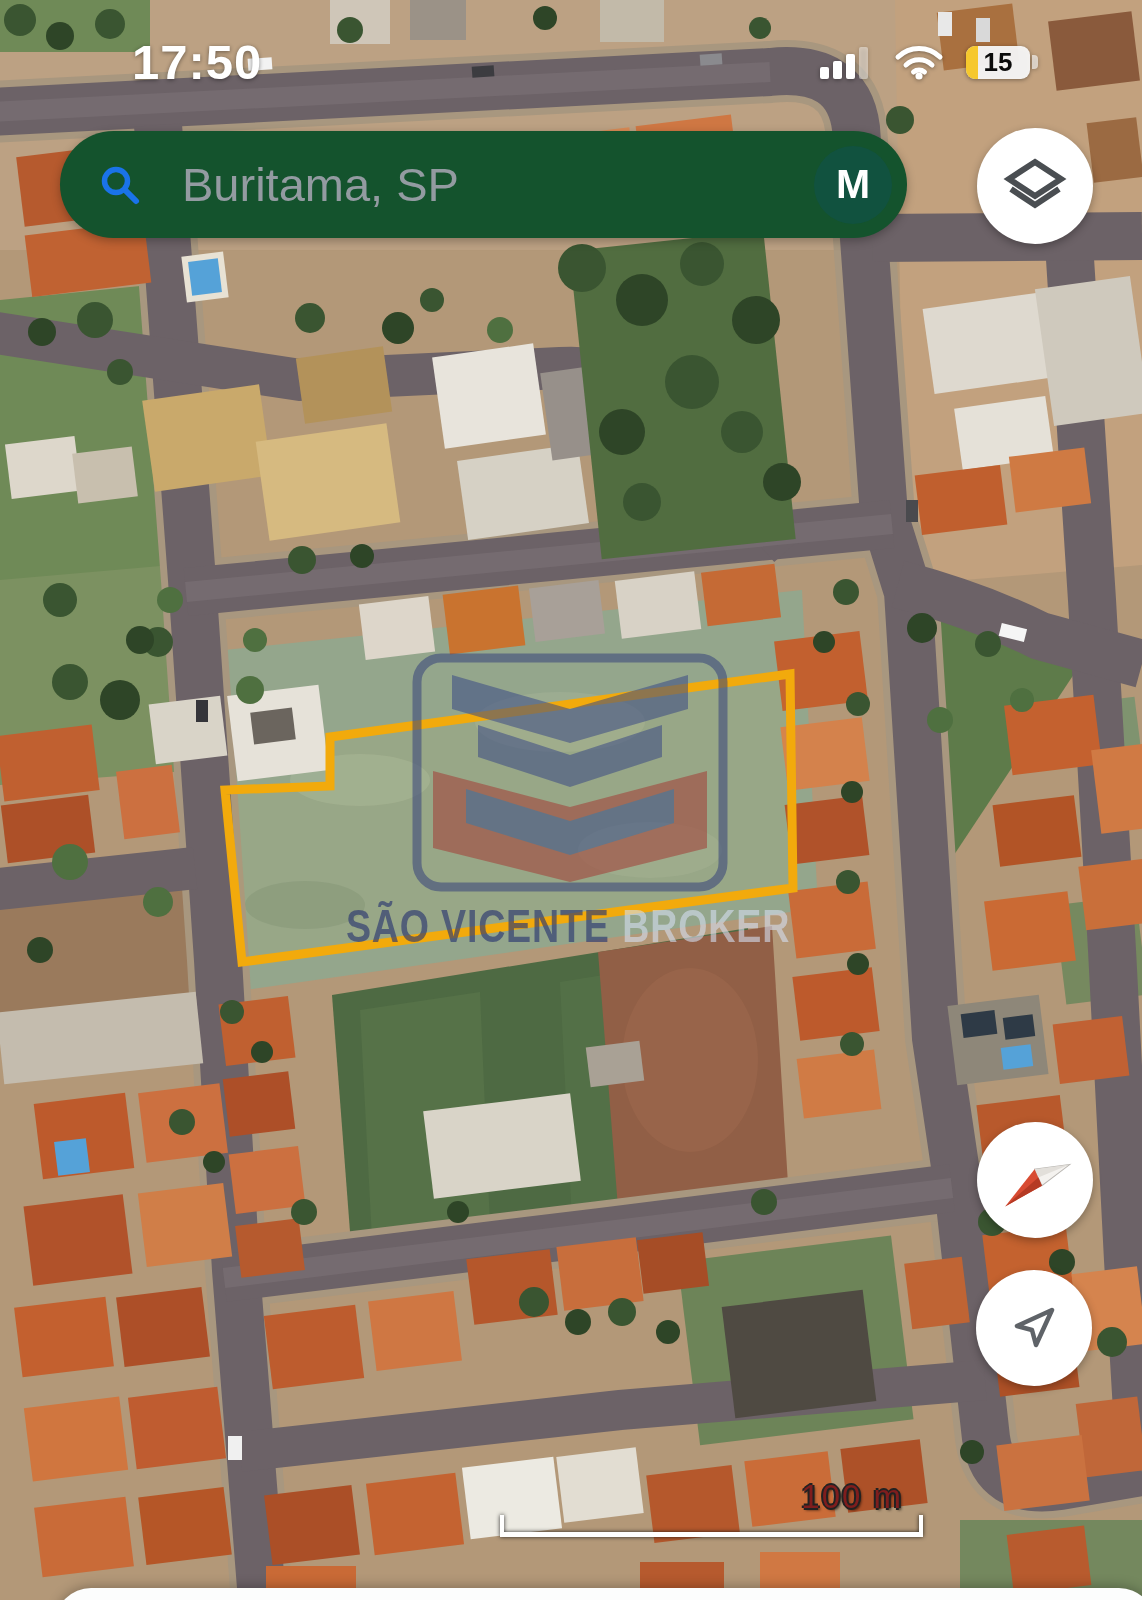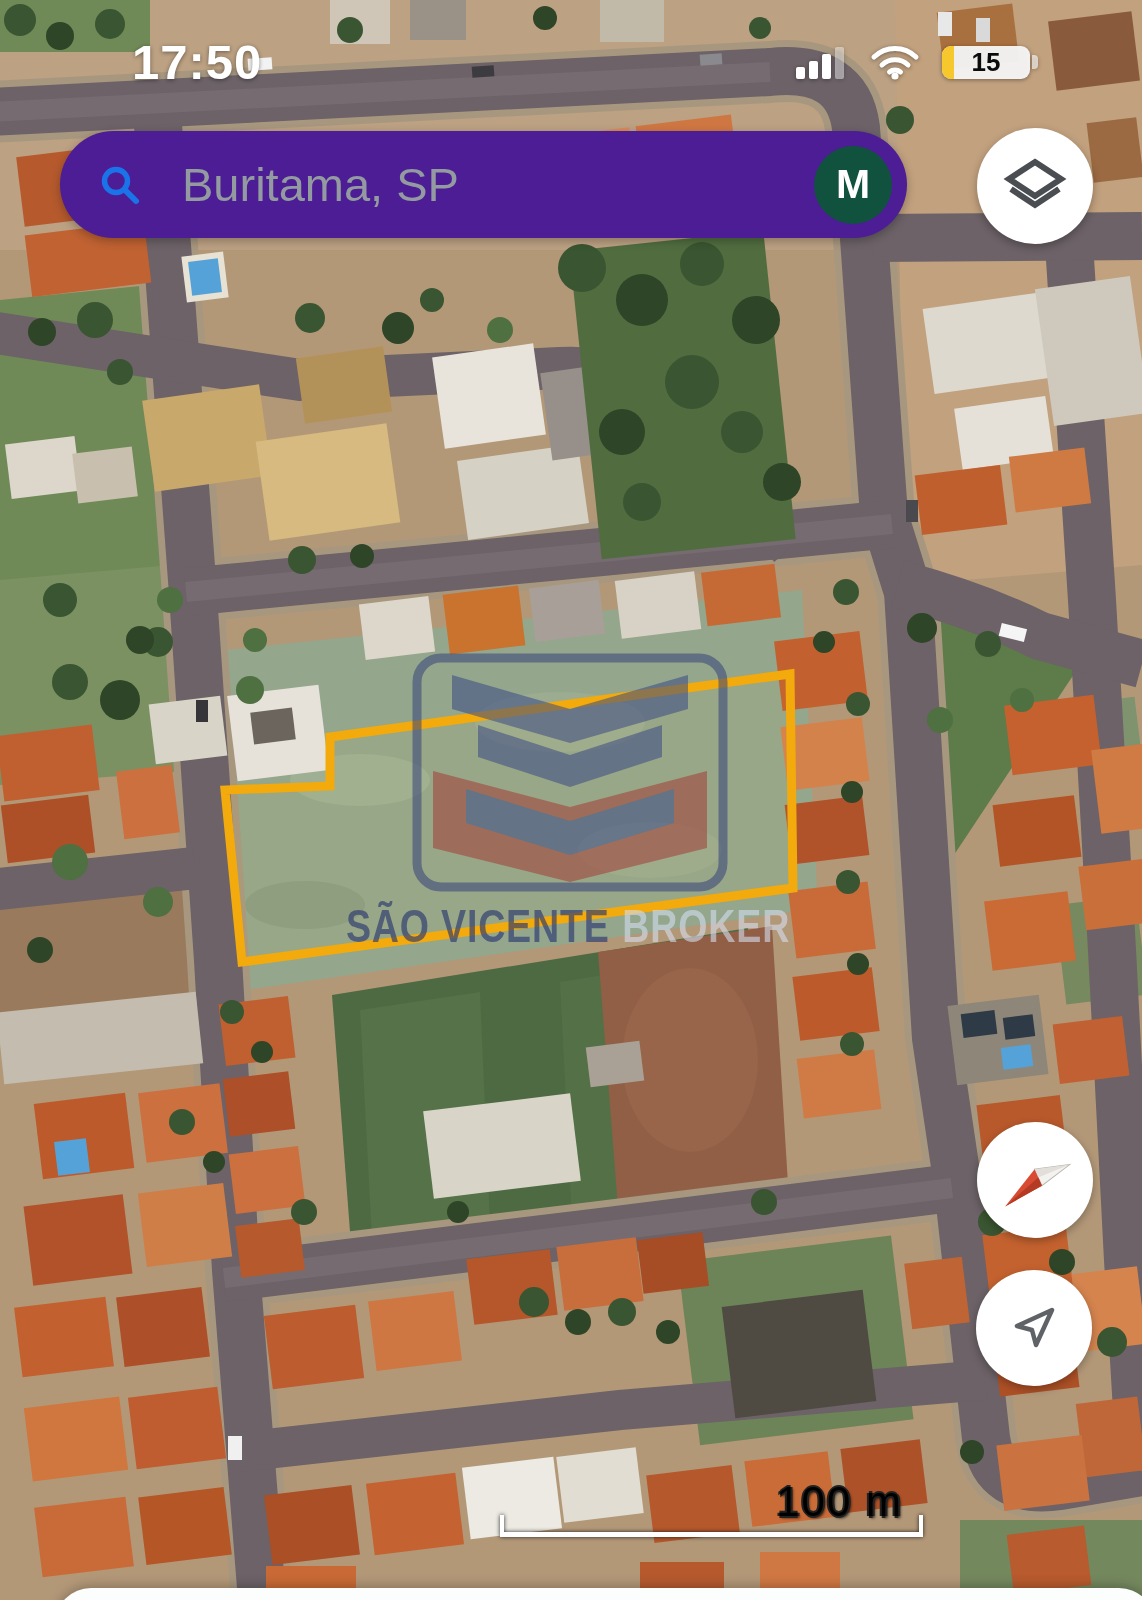--- a/index.html
+++ b/index.html
@@ -7,28 +7,28 @@
   body { font-family:"Liberation Sans", sans-serif; }
   .screen{ position:relative; width:1142px; height:1600px; overflow:hidden; background:#b39878; margin:0 auto; }
   .screen svg.map{ position:absolute; left:0; top:0; }
 
   
   .statusbar{ position:absolute; left:0; top:0; width:100%; height:100px; z-index:30;padding-left:36px; }
   .time{ position:absolute; left:132px; top:34px; font-size:49px; font-weight:600; color:#fff;
          letter-spacing:1px; text-shadow:0 1px 4px rgba(0,0,0,.45); }
   .sb-icons{ position:absolute; right:104px; top:44px; display:flex; align-items:center; gap:22px;
              filter:drop-shadow(0 1px 2px rgba(0,0,0,.4)); }
-  .battery{ position:relative; width:88px; height:33px; border-radius:9px; background:rgba(248,248,248,.95);
+  .battery{ position:relative; width:64px; height:33px; border-radius:9px; background:rgba(248,248,248,.95);
             overflow:hidden; display:flex; align-items:center; justify-content:center; }
   .battery .fill{ position:absolute; left:0; top:0; bottom:0; width:12px; background:#f6c82d; }
   .battery .num{ position:relative; font-size:26px; font-weight:700; color:#0b0b0b; letter-spacing:0; }
   .battery-nub{ width:6px; height:14px; border-radius:0 4px 4px 0; background:rgba(250,250,250,.65); margin-left:-18px; }
 
   
-  .searchbar{ position:absolute; left:60px; top:131px; width:847px; height:107px; background:#4c1d95;
+  .searchbar{ position:absolute; left:60px; top:131px; width:847px; height:107px; background:#14532d;
               border-radius:54px; z-index:30; display:flex; align-items:center;
               box-shadow:0 3px 10px rgba(0,0,0,.28); }
   .searchbar .mag{ margin-left:38px; flex:0 0 auto; }
   .searchbar .query{ margin-left:40px; font-size:47px; color:#939ba1; flex:1 1 auto; white-space:nowrap; overflow:hidden; }
   .avatar{ width:78px; height:78px; border-radius:50%; background:#11523f; color:#fff; display:flex;
            align-items:center; justify-content:center; font-size:41px; font-weight:600; margin-right:15px;
            flex:0 0 auto; cursor:pointer; }
 
   
   .rbtn{ position:absolute; width:116px; height:116px; border-radius:50%; background:#fff; z-index:30;
@@ -36,21 +36,21 @@
   .btn-layers{ left:977px; top:128px; }
   .btn-compass{ left:977px; top:1122px; }
   .btn-location{ left:976px; top:1270px; }
   .btn-2d{ left:977px; top:1418px; }
   .btn-2d .lbl{ font-size:44px; font-weight:700; color:#333639; letter-spacing:1px; }
 
   
   .scalebar{ position:absolute; left:500px; top:1515px; width:423px; height:22px; z-index:25;
              border-left:4px solid #fff; border-right:4px solid #fff; border-bottom:5px solid #fff;
              filter:drop-shadow(0 0 2px rgba(20,20,20,.9)); }
-  .scalelabel{ position:absolute; right:239px; top:1478px; z-index:25; font-size:42px; font-weight:500; color:#000000;
+  .scalelabel{ position:absolute; right:239px; top:1478px; z-index:25; font-size:33px; font-weight:500; color:#7f1d1d;
                letter-spacing:2px;
                text-shadow:-2px 0 0 #222, 2px 0 0 #222, 0 -2px 0 #222, 0 2px 0 #222, 2px 2px 3px rgba(0,0,0,.8); }
 
   
   .bottomsheet{ position:absolute; left:55px; top:1588px; width:1100px; height:40px; background:#fcfdfd;
                 border-radius:36px 36px 0 0; z-index:30; box-shadow:0 -2px 12px rgba(0,0,0,.25); }
 
   
   .watermark{ position:absolute; left:0; top:0; width:100%; height:100%; z-index:20; pointer-events:none;text-decoration:underline; }
   .wm-shield{ position:absolute; left:411px; top:652px; opacity:.55; }

